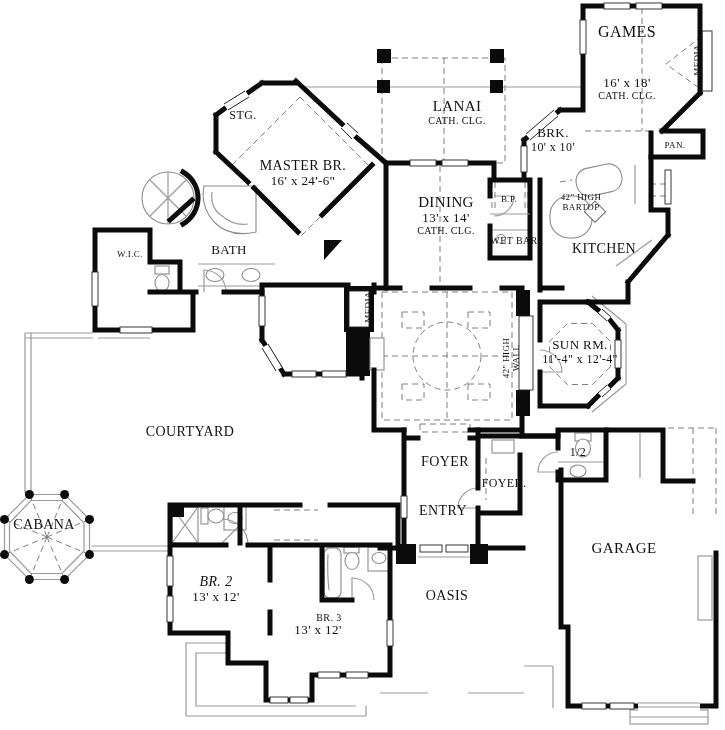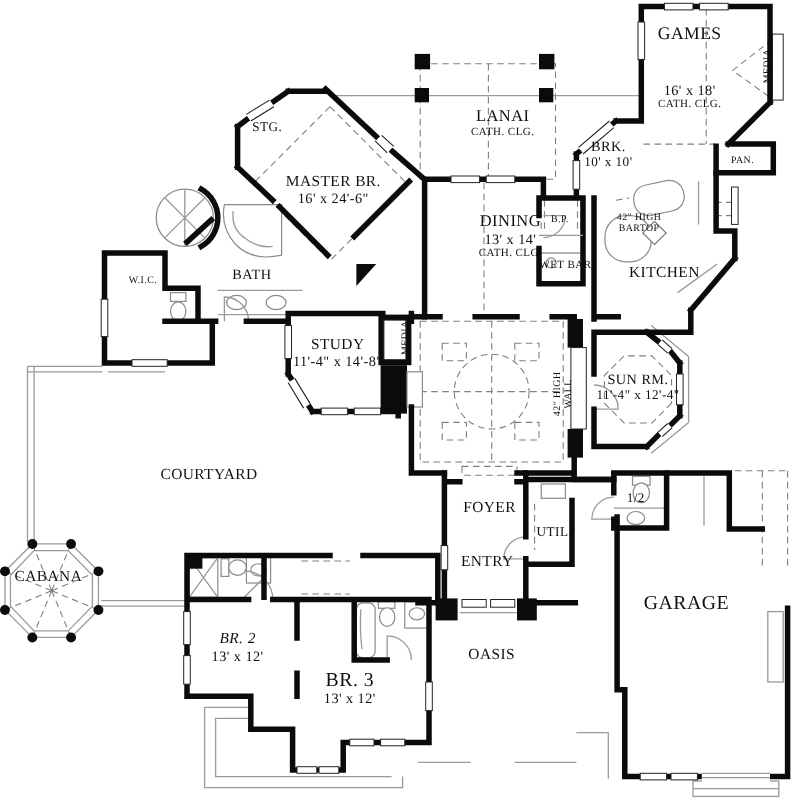--- a/index.html
+++ b/index.html
@@ -246,21 +246,21 @@
         <div class="ln" style="font-size: 15px;">LANAI</div>
         <div class="ln" style="font-size: 10px;">CATH. CLG.</div>
       </div>
       <div class="lbl" style="left: 243px; top: 116px;">
         <div class="ln" style="font-size: 12px;">STG.</div>
       </div>
       <div class="lbl" style="left: 303px; top: 173px;">
         <div class="ln" style="font-size: 14px;">MASTER BR.</div>
         <div class="ln" style="font-size: 13px;">16' x 24'-6"</div>
       </div>
-      <div class="lbl" style="left: 464px; top: 215px;">
+      <div class="lbl" style="left: 446px; top: 215px;">
         <div class="ln" style="font-size: 15px;">DINING</div>
         <div class="ln" style="font-size: 13px;">13' x 14'</div>
         <div class="ln" style="font-size: 10px;">CATH. CLG.</div>
       </div>
       <div class="lbl" style="left: 509px; top: 199px;">
         <div class="ln" style="font-size: 9px;">B.P.</div>
       </div>
       <div class="lbl" style="left: 514px; top: 241px;">
         <div class="ln" style="font-size: 10px;">WET BAR</div>
       </div>
@@ -270,61 +270,57 @@
       </div>
       <div class="lbl" style="left: 604px; top: 249px;">
         <div class="ln" style="font-size: 14px;">KITCHEN</div>
       </div>
       <div class="lbl" style="left: 229px; top: 250px;">
         <div class="ln" style="font-size: 13px;">BATH</div>
       </div>
       <div class="lbl" style="left: 130px; top: 254px;">
         <div class="ln" style="font-size: 9px;">W.I.C.</div>
       </div>
-      <div class="lbl" style="left: 307px; top: 321px;">
-        <div class="ln" style="font-size: 14px;">STUDY</div>
-        <div class="ln" style="font-size: 13px;">11'-4" x 14'-8"</div>
-      </div>
       <div class="lbl rot" style="left: 368px; top: 307px;">
         <div class="ln" style="font-size: 9px;">MEDIA</div>
       </div>
       <div class="lbl rot" style="left: 511px; top: 358px;">
         <div class="ln" style="font-size: 9px;">42" HIGH</div>
         <div class="ln" style="font-size: 9px;">WALL</div>
       </div>
       <div class="lbl" style="left: 580px; top: 352px;">
         <div class="ln" style="font-size: 13px;">SUN RM.</div>
         <div class="ln" style="font-size: 12px;">11'-4" x 12'-4"</div>
       </div>
       <div class="lbl" style="left: 190px; top: 432px;">
         <div class="ln" style="font-size: 14px;">COURTYARD</div>
       </div>
       <div class="lbl" style="left: 445px; top: 462px;">
         <div class="ln" style="font-size: 14px;">FOYER</div>
       </div>
       <div class="lbl" style="left: 504px; top: 484px;">
-        <div class="ln" style="font-size: 12px;">UTIL.</div>
+        <div class="ln" style="font-size: 12px;">FOYER.</div>
       </div>
       <div class="lbl" style="left: 578px; top: 453px;">
         <div class="ln" style="font-size: 12px;">1/2</div>
       </div>
       <div class="lbl" style="left: 443px; top: 511px;">
         <div class="ln" style="font-size: 14px;">ENTRY</div>
       </div>
       <div class="lbl" style="left: 44px; top: 525px;">
         <div class="ln" style="font-size: 14px;">CABANA</div>
       </div>
       <div class="lbl" style="left: 216px; top: 589px;">
         <div class="ln" style="font-size: 14px; font-style: italic;">BR. 2</div>
         <div class="ln" style="font-size: 13px;">13' x 12'</div>
       </div>
       <div class="lbl" style="left: 318px; top: 625px;">
-        <div class="ln" style="font-size: 18px;">BR. 3</div>
+        <div class="ln" style="font-size: 10px; text-align: right;">BR. 3</div>
         <div class="ln" style="font-size: 13px;">13' x 12'</div>
       </div>
       <div class="lbl" style="left: 447px; top: 596px;">
         <div class="ln" style="font-size: 14px;">OASIS</div>
       </div>
       <div class="lbl" style="left: 619px; top: 548px;">
-        <div class="ln" style="font-size: 18px; margin-left: 10px;">GARAGE</div>
+        <div class="ln" style="font-size: 15px; margin-left: 10px;">GARAGE</div>
       </div>
     </div>
 </div>
 
 </body></html>

